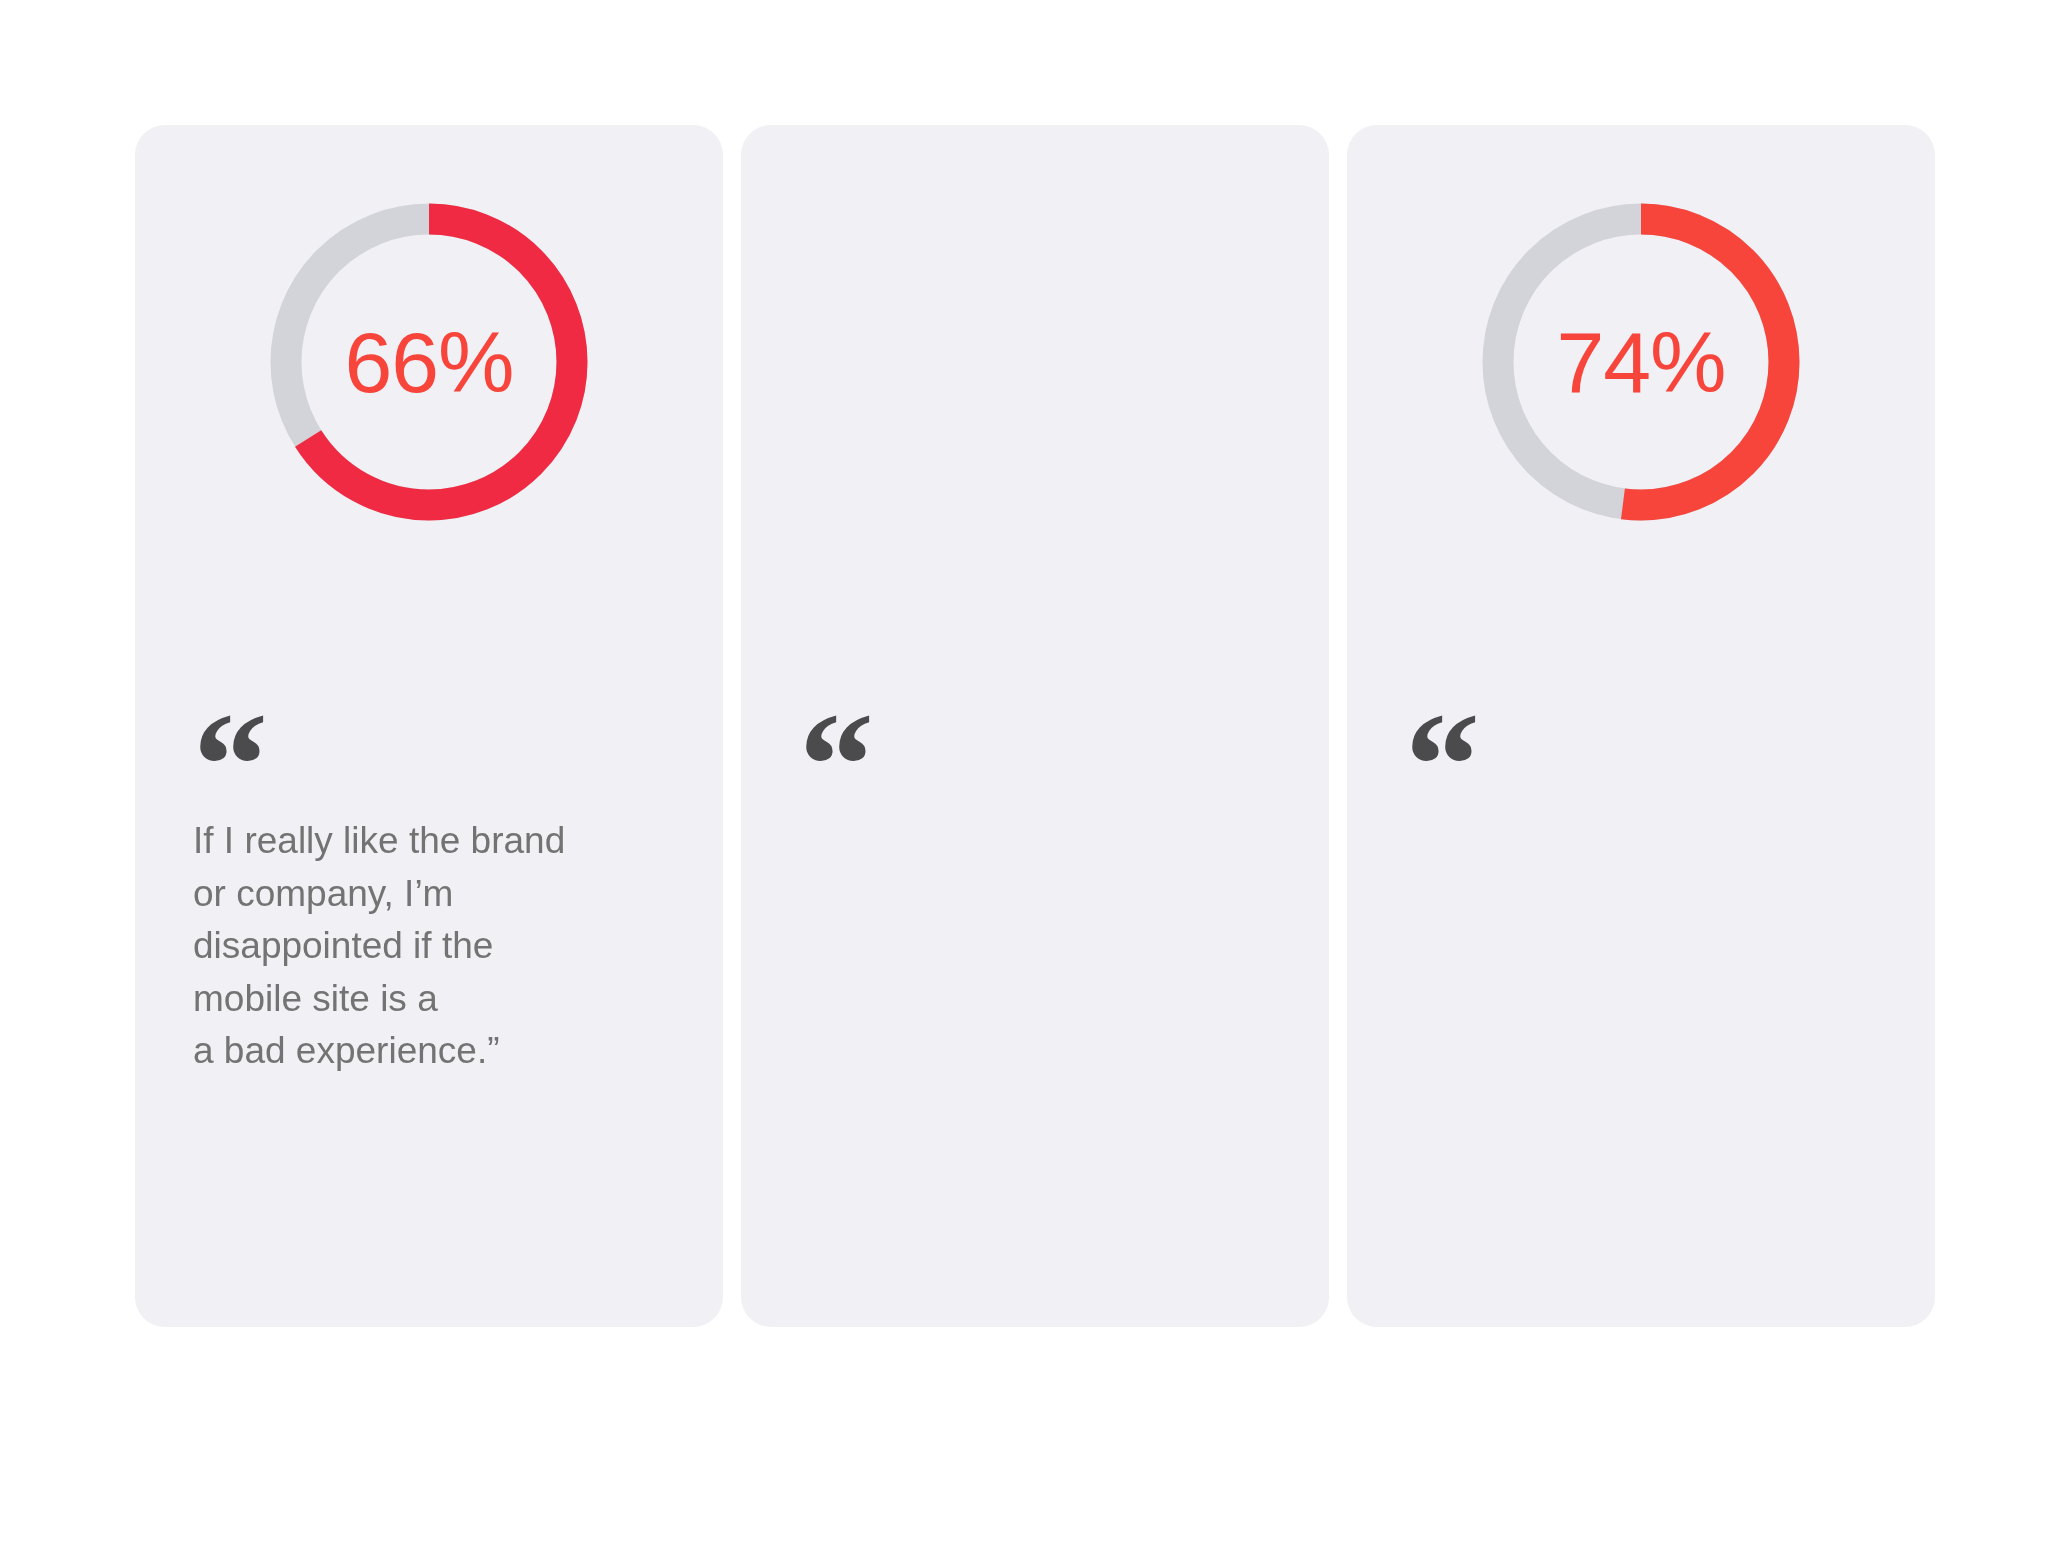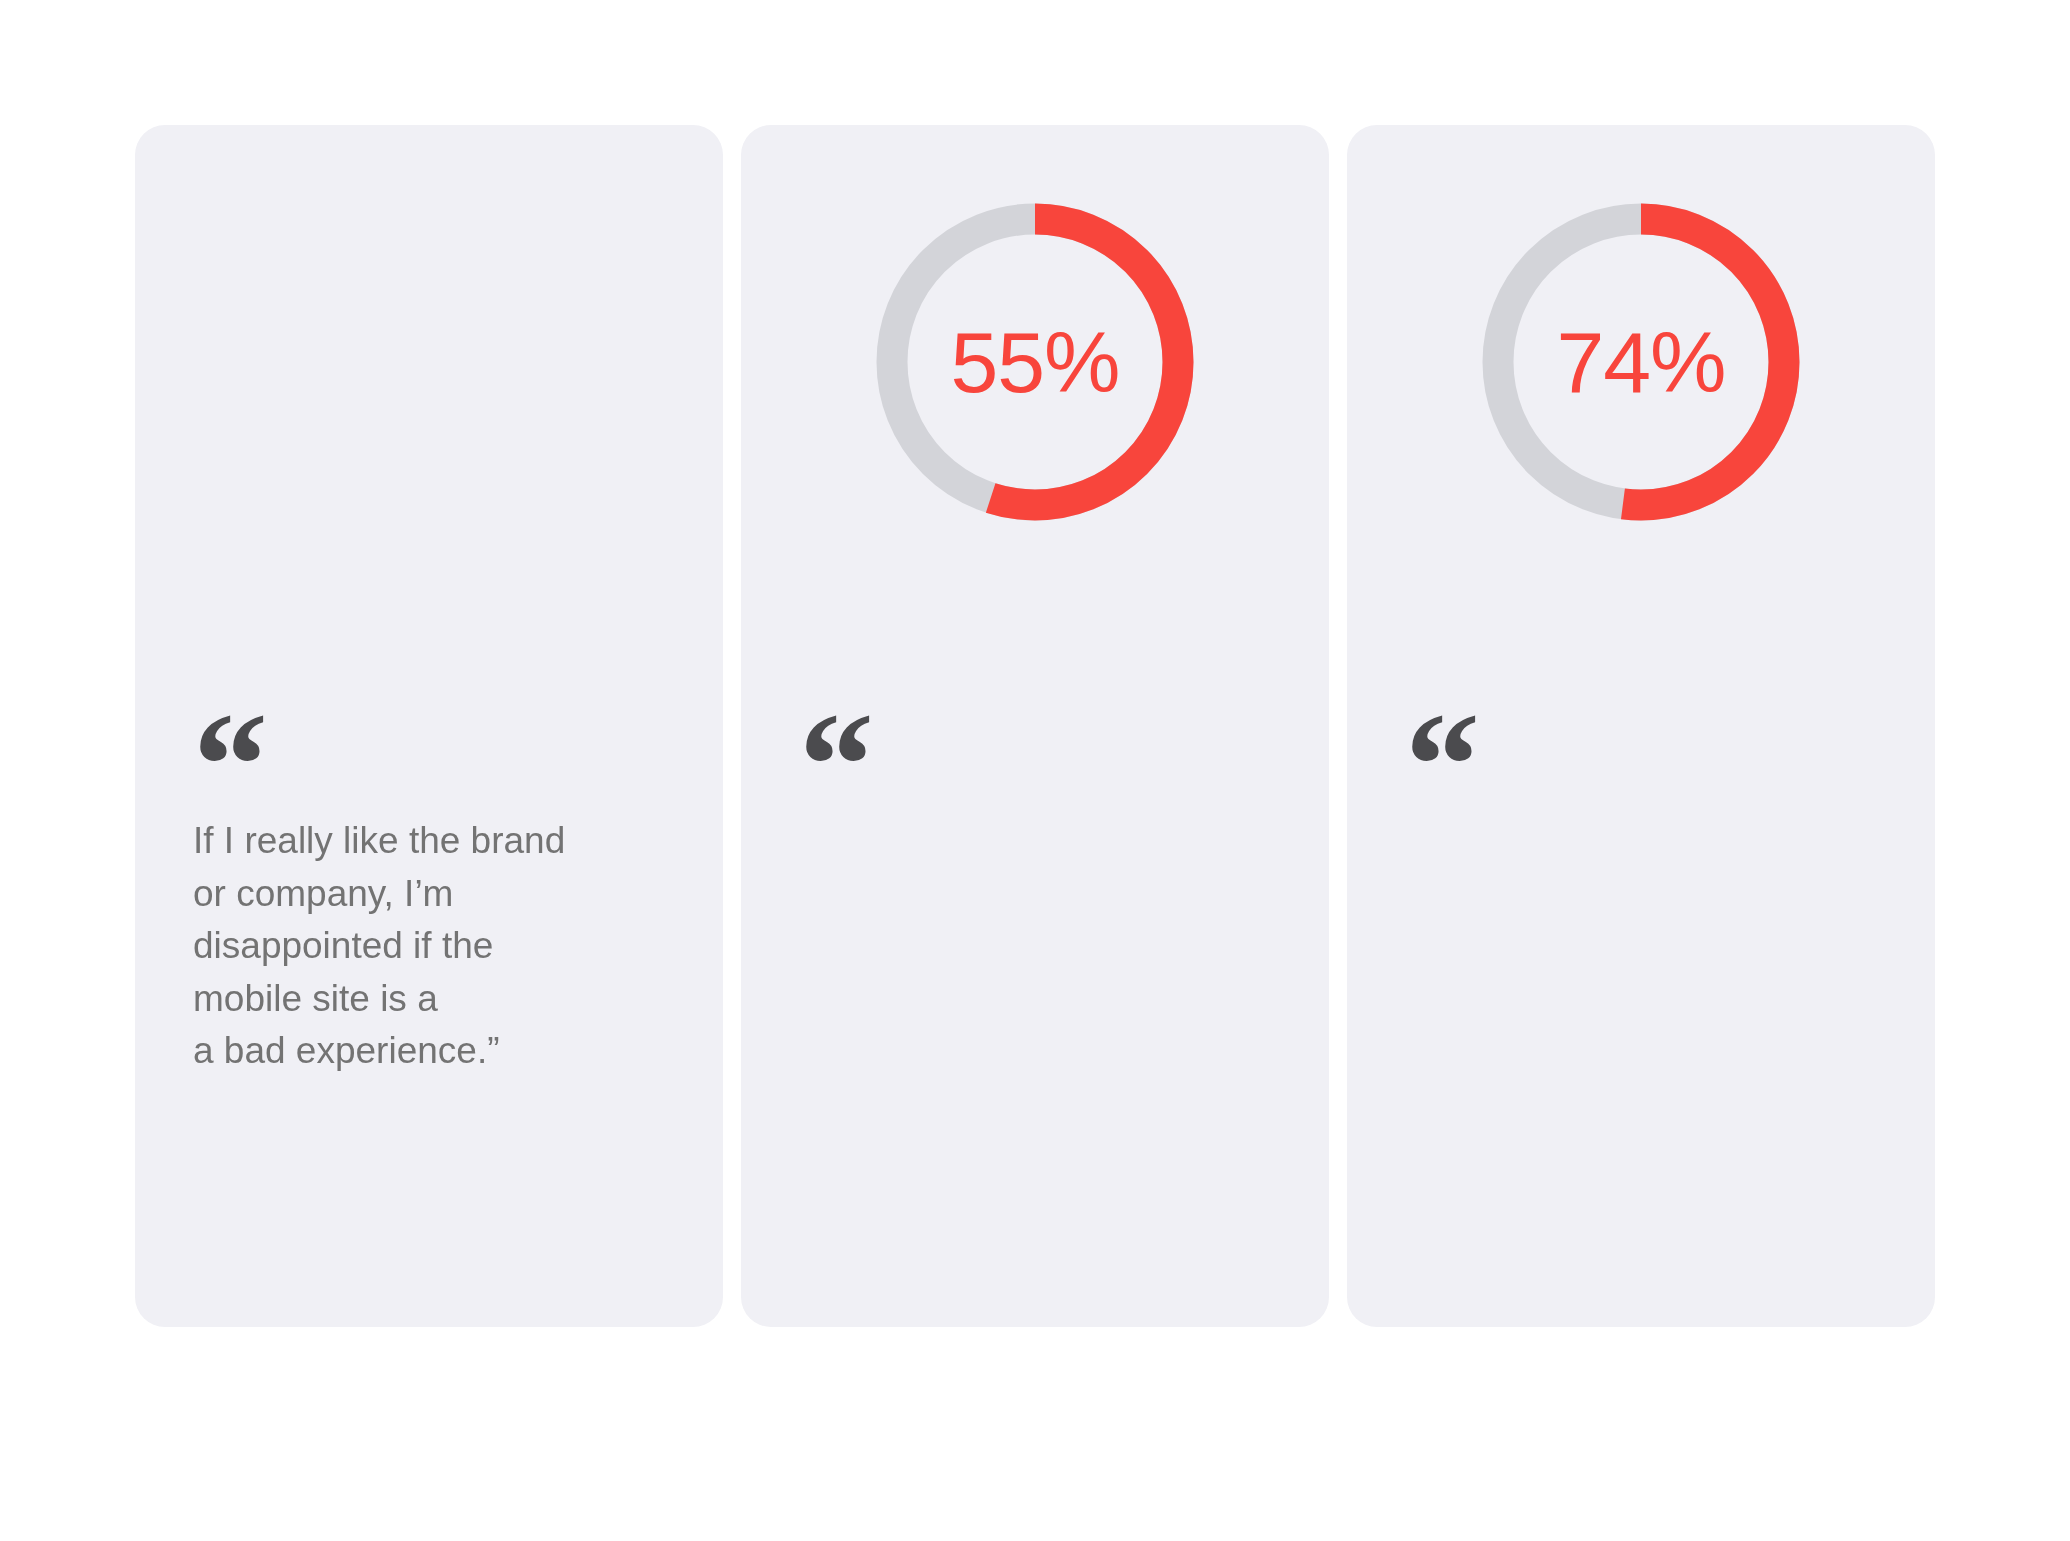--- a/index.html
+++ b/index.html
@@ -93,38 +93,38 @@
     white-space: pre-line;
   }
 </style>
 </head>
 <body>
 
 <div class="stage">
   <div class="cards-row">
 
     <div class="card">
+      <div class="donut-wrap">
+        <div class="donut">
+          <svg viewBox="0 0 330 330">
+            <circle cx="165" cy="165" r="143" fill="none" stroke="#d3d4d9" stroke-width="31"></circle>
+            <circle class="arc" id="arc0" cx="165" cy="165" r="143" fill="none" stroke="#f02a42" stroke-width="31" transform="rotate(-90 165 165)" stroke-dasharray="593.0070292916093 305.48846963507145" stroke-dashoffset="0"></circle>
+          </svg>
+          <div class="donut-label" id="lbl0" style="color: rgb(248, 69, 60);">66%</div>
+        </div>
+      </div>
       <div class="quote-mark">“</div>
       <div class="quote-text">If I really like the brand
 or company, I’m
 disappointed if the
 mobile site is a
 a bad experience.”</div>
     </div>
 
     <div class="card">
-      <div class="donut-wrap">
-        <div class="donut">
-          <svg viewBox="0 0 330 330">
-            <circle cx="165" cy="165" r="143" fill="none" stroke="#d3d4d9" stroke-width="31"></circle>
-            <circle class="arc" id="arc1" cx="165" cy="165" r="143" fill="none" stroke="#f8453c" stroke-width="31" transform="rotate(-90 165 165)" stroke-dasharray="494.1725244096745 404.32297451700634" stroke-dashoffset="0"></circle>
-          </svg>
-          <div class="donut-label" id="lbl1" style="color: rgb(248, 69, 60);">55%</div>
-        </div>
-      </div>
       <div class="quote-mark">“</div>
     </div>
 
     <div class="card">
       <div class="donut-wrap">
         <div class="donut">
           <svg viewBox="0 0 330 330">
             <circle cx="165" cy="165" r="143" fill="none" stroke="#d3d4d9" stroke-width="31"></circle>
             <circle class="arc" id="arc2" cx="165" cy="165" r="143" fill="none" stroke="#f8453c" stroke-width="31" transform="rotate(-90 165 165)" stroke-dasharray="467.21765944187405 431.2778394848068" stroke-dashoffset="0"></circle>
           </svg>

